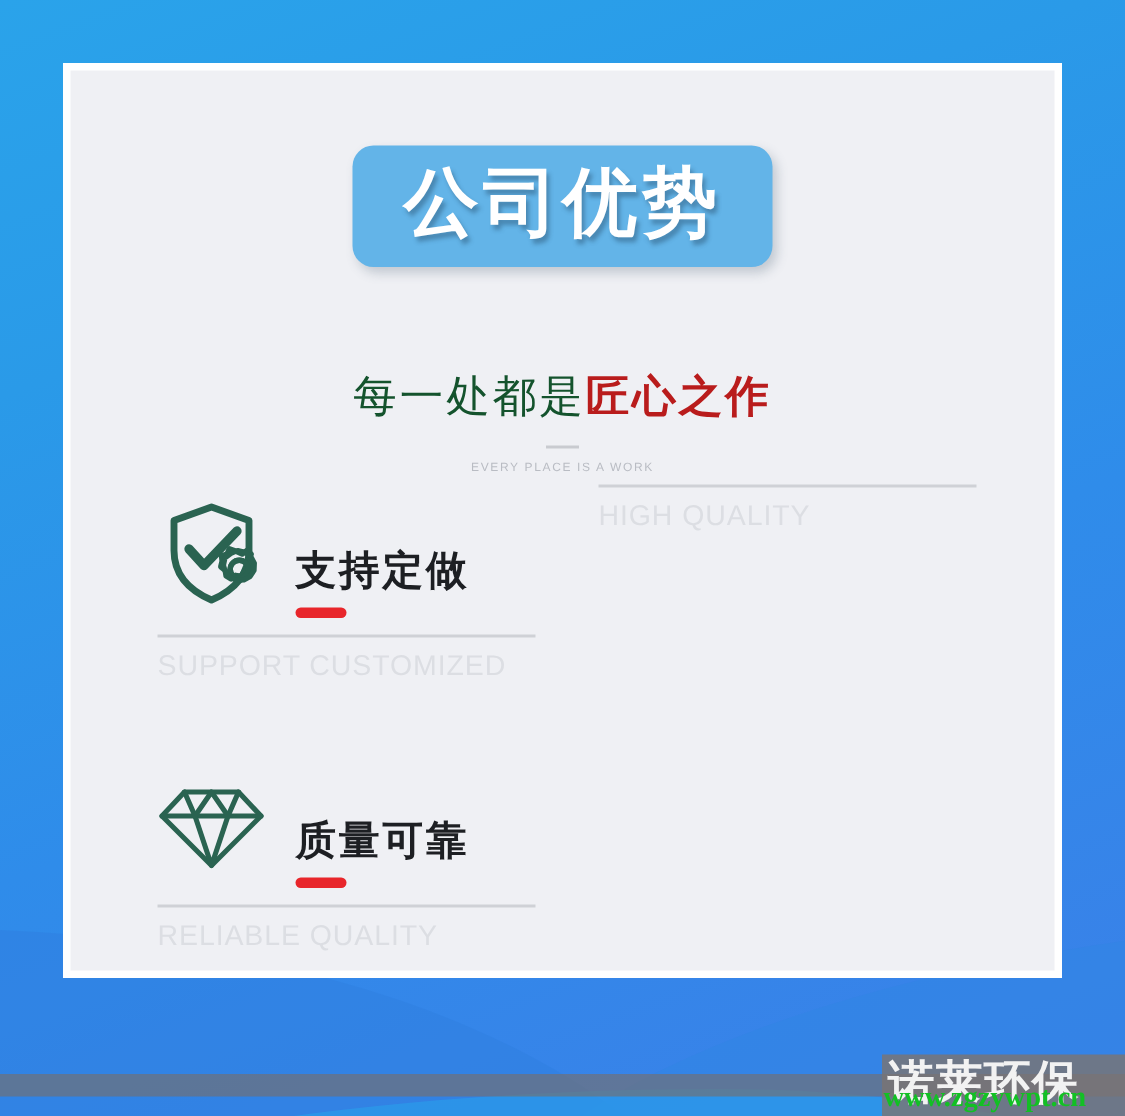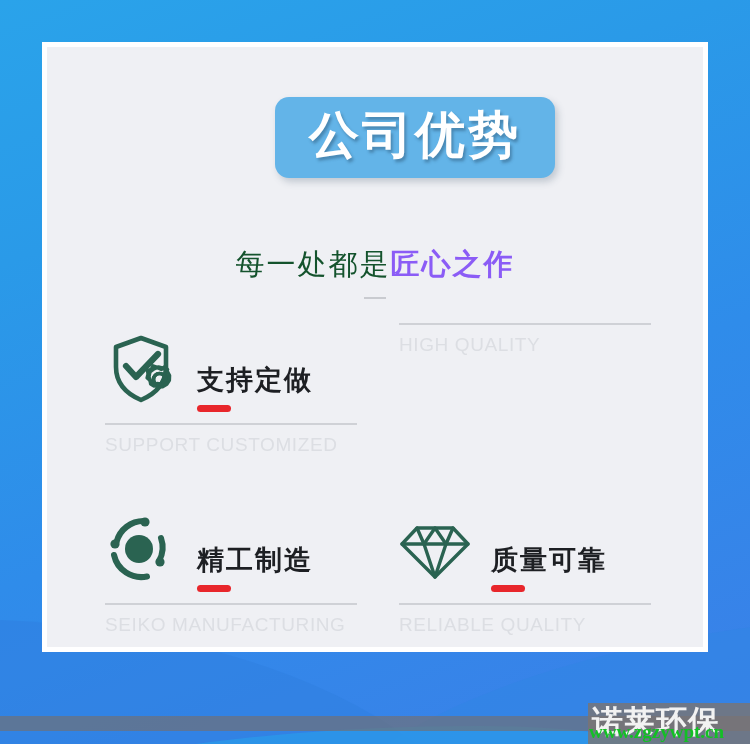--- a/index.html
+++ b/index.html
@@ -78,21 +78,20 @@
     box-sizing: border-box;
   }
 
   
   .badge-wrap {
     position: absolute;
     left: 0;
     top: 50px;
     width: 100%;
     text-align: center;
-    padding-left: 40px;
   }
   .badge {
     display: inline-block;
     background: #63b4e8;
     border-radius: 14px;
     padding: 12px 34px 16px 34px;
     box-shadow: 3px 4px 7px rgba(90, 110, 130, .30);
   }
   .badge-text {
     font-size: 50px;
@@ -111,21 +110,21 @@
     width: 100%;
     text-align: center;
   }
   .subhead-cn {
     font-size: 29px;
     color: #2e3136;
     letter-spacing: 2px;
     white-space: nowrap;
   }
   .subhead-cn .thin { font-weight: normal; color: #14532d; }
-  .subhead-cn .bold { font-weight: bold; color: #8b5cf6; }
+  .subhead-cn .bold { font-weight: bold; color: #b91c1c; }
 
   .mini-rule {
     width: 22px;
     height: 2px;
     background: #c9cbd0;
     margin: 12px auto 7px auto;
   }
   .subhead-en {
     font-size: 8px;
     line-height: 12px;
@@ -248,20 +247,21 @@
       <div class="badge">
         <div class="badge-text">公司优势</div>
       </div>
     </div>
 
     <div class="subhead">
       <div class="subhead-cn">
         <span class="thin">每一处都是</span><span class="bold">匠心之作</span>
       </div>
       <div class="mini-rule"></div>
+      <div class="subhead-en">EVERY PLACE IS A WORK</div>
     </div>
 
     <div id="grid">
 
       <div class="cell">
         <div class="cell-top">
           <div class="icon-box">
             <svg width="76" height="76" viewBox="0 0 76 76">
               <path d="M38 7 L63 16 L63 36 C63 53 52 63 38 69 C24 63 13 53 13 36 L13 16 Z" fill="none" stroke="#2a6351" stroke-width="4.6" stroke-linejoin="round"></path>
               <path d="M23 35 L33 46 L55 23" fill="none" stroke="#2a6351" stroke-width="6.2" stroke-linecap="round" stroke-linejoin="round"></path>
@@ -280,43 +280,20 @@
         </div>
         <div class="cell-rule"></div>
         <div class="feat-sub">SUPPORT CUSTOMIZED</div>
       </div>
 
       <div class="cell">
         <div class="cell-rule"></div>
         <div class="feat-sub">HIGH QUALITY</div>
       </div>
 
-      <div class="cell">
-        <div class="cell-top">
-          <div class="icon-box">
-            <svg width="76" height="76" viewBox="0 0 76 76">
-              <g fill="none" stroke="#2a6351" stroke-width="6" stroke-linecap="round">
-                <path d="M41 10 A28 28 0 0 0 13.5 31"></path>
-                <path d="M11 44 A28 28 0 0 0 44 65.5"></path>
-                <path d="M58 27 A28 28 0 0 1 56 50"></path>
-              </g>
-              <circle cx="42" cy="11" r="4.6" fill="#2a6351"></circle>
-              <circle cx="12" cy="33" r="4.6" fill="#2a6351"></circle>
-              <circle cx="57" cy="51" r="4.6" fill="#2a6351"></circle>
-              <circle cx="36" cy="38" r="14" fill="#2a6351"></circle>
-            </svg>
-          </div>
-          <div class="text-box">
-            <div class="feat-title">精工制造</div>
-            <div class="red-dash"></div>
-          </div>
-        </div>
-        <div class="cell-rule"></div>
-        <div class="feat-sub">SEIKO MANUFACTURING</div>
-      </div>
 
       <div class="cell">
         <div class="cell-top">
           <div class="icon-box">
             <svg width="78" height="76" viewBox="0 0 78 76">
               <g fill="none" stroke="#2a6351" stroke-width="3.4" stroke-linejoin="round" stroke-linecap="round">
                 <path d="M21 17 H57 L72 33 L39 66 L6 33 Z"></path>
                 <path d="M6 33 H72"></path>
                 <path d="M21 17 L28 33 L39 66 L50 33 L57 17"></path>
                 <path d="M28 33 L39 17 L50 33"></path>

